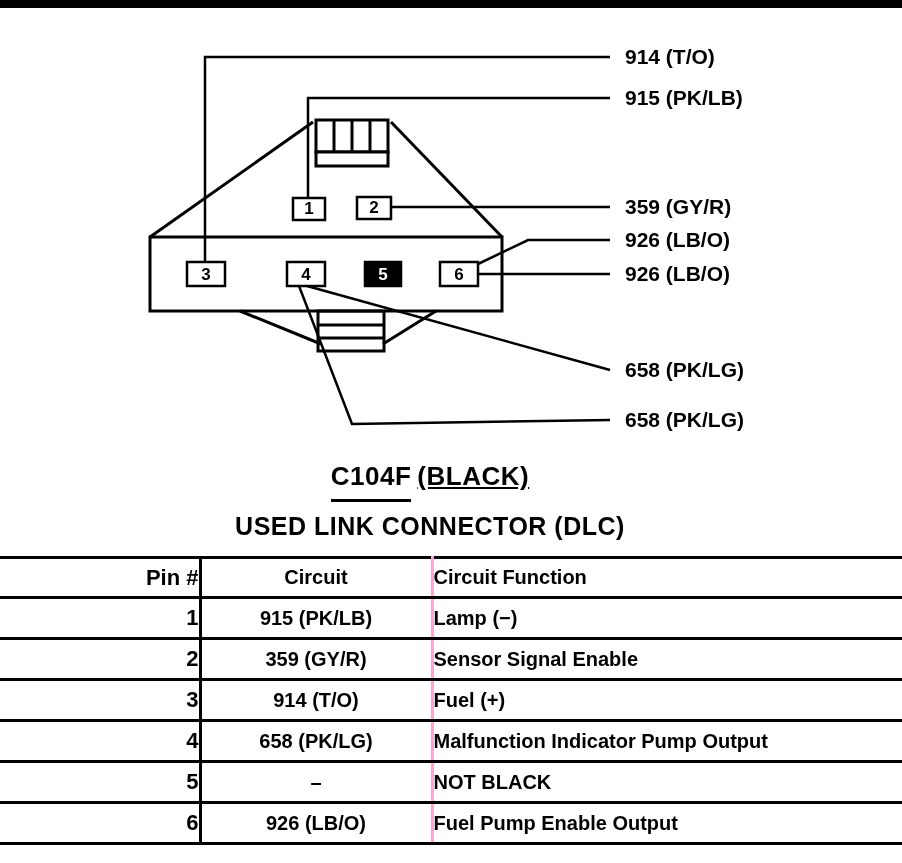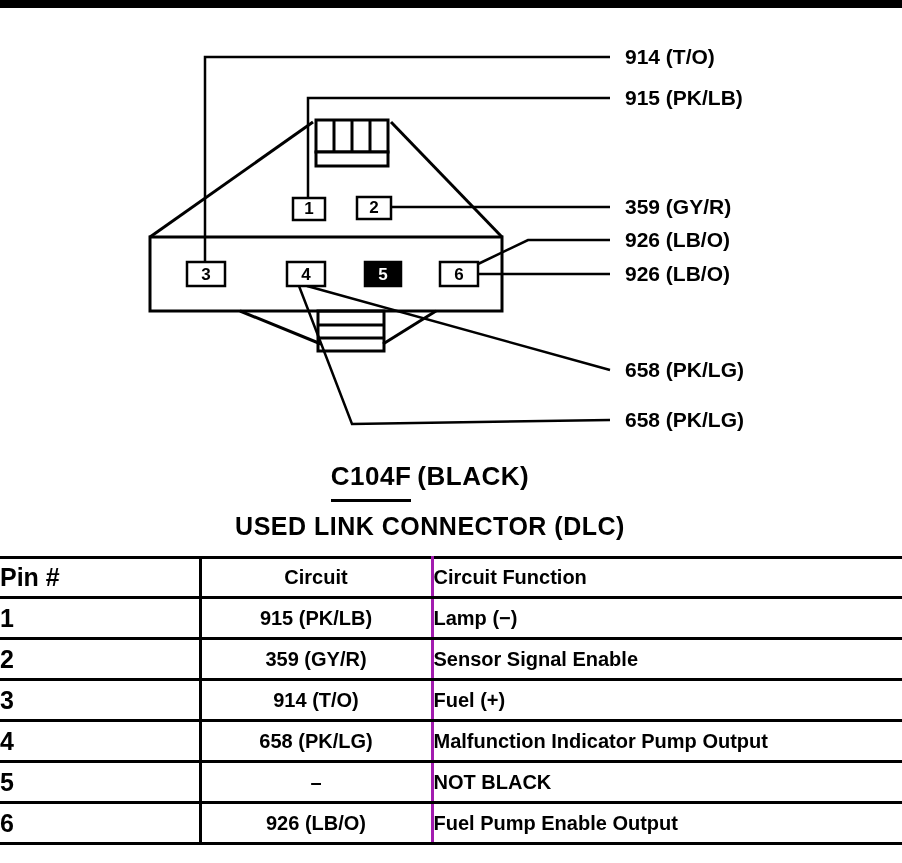--- a/index.html
+++ b/index.html
@@ -24,37 +24,37 @@
   .pin-num { font-family: "Liberation Sans", sans-serif; font-weight: bold; font-size: 17px; fill: #000000; text-anchor: middle; }
   .pin-num.inverse { fill: #ffffff; }
   .wire-label { font-family: "Liberation Sans", sans-serif; font-weight: bold; font-size: 21px; fill: #000000; }
 
   .caption {
     position: absolute; top: 461px; left: 0; width: 860px;
     text-align: center; font-weight: bold;
   }
   .cap-line1 { font-size: 26px; letter-spacing: 0.5px; }
   .underlined { border-bottom: 3px solid #000000; padding-bottom: 7px; display: inline-block; }
-  .cap-note { margin-left: 6px; }
+  .cap-note { margin-left: 6px; text-decoration: underline; }
   .cap-line2 { font-size: 25px; margin-top: 10px; letter-spacing: 0.5px; }
 
   table.pinout {
     position: absolute; top: 556px; left: 0; width: 902px;
     border-collapse: collapse; table-layout: fixed;
   }
   table.pinout th, table.pinout td {
     border-top: 3px solid #000000;
     border-bottom: 3px solid #000000;
     font-weight: bold;
     height: 41px;
     padding: 0;
   }
   table.pinout thead th { font-size: 23px; height: 40px; }
-  table.pinout .c1 { width: 200px; text-align: left; border-right: 3px solid #000000; font-size: 25px; }
-  table.pinout .c2 { width: 232px; text-align: center; border-right: 3px solid #a21caf; font-size: 20px; }
+  table.pinout .c1 { width: 200px; text-align: right; border-right: 3px solid #000000; font-size: 22px; }
+  table.pinout .c2 { width: 232px; text-align: center; border-right: 3px solid #f9a8d4; font-size: 20px; }
   table.pinout .c3 { width: 470px; text-align: left; font-size: 20px; }
 </style>
 </head>
 <body>
 
 <div class="topbar"></div>
 
 <svg class="diagram-svg" width="902" height="455" viewBox="0 0 902 455">
 
   <g>

